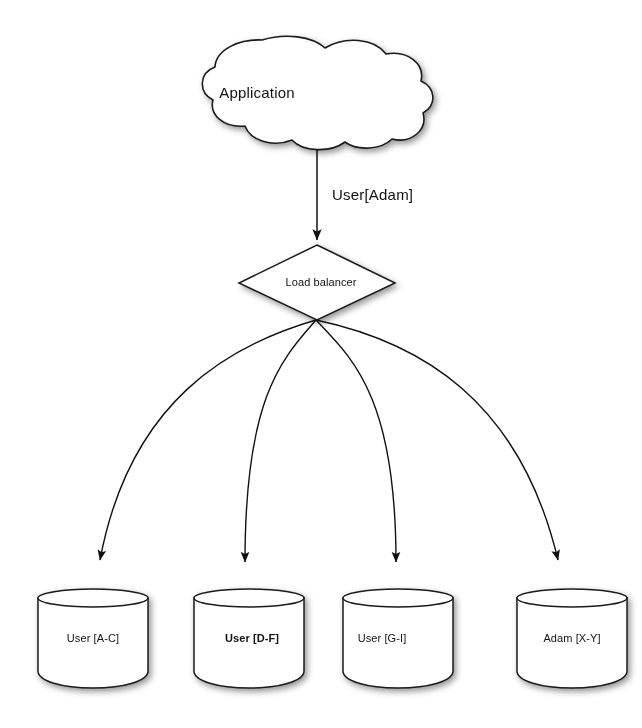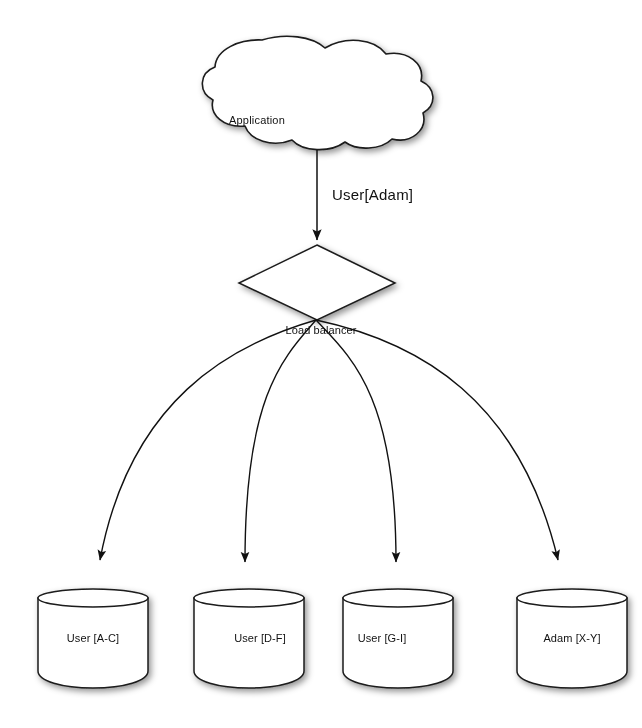--- a/index.html
+++ b/index.html
@@ -28,47 +28,45 @@
     position: absolute;
     white-space: nowrap;
     color: #111111;
     pointer-events: none;
     text-align: center;
   }
   #app-label {
     left: 0;
     top: 84px;
     width: 514px;
-    font-size: 11px;
+    font-size: 15px;
     letter-spacing: 0.2px;
-    margin-top: 30px;
   }
   #lb-label {
     left: 0;
     top: 276px;
     width: 642px;
     font-size: 11px;
     letter-spacing: 0.1px;
-    margin-top: 48px;
   }
   #edge-label-user-adam {
     left: 332px;
     top: 186px;
     font-size: 15px;
     text-align: left;
     letter-spacing: 0.2px;
   }
   .db-label {
     top: 632px;
     width: 120px;
     font-size: 11px;
     letter-spacing: 0.1px;
   }
   #db-label-0 { left: 33px; text-align: center; }
-  #db-label-1 { left: 200px; }
+  #db-label-1 { left: 192px; font-weight: bold; }
   #db-label-2 { left: 322px; }
   #db-label-3 { left: 512px; }
 </style>
 </head>
 <body>
 
 <svg id="diagram-canvas" viewBox="0 0 642 728" xmlns="http://www.w3.org/2000/svg">
   <defs>
     <filter id="soft-shadow" x="-30%" y="-30%" width="170%" height="170%">
       <feDropShadow dx="2.5" dy="3" stdDeviation="3" flood-color="#000000" flood-opacity="0.42"></feDropShadow>

